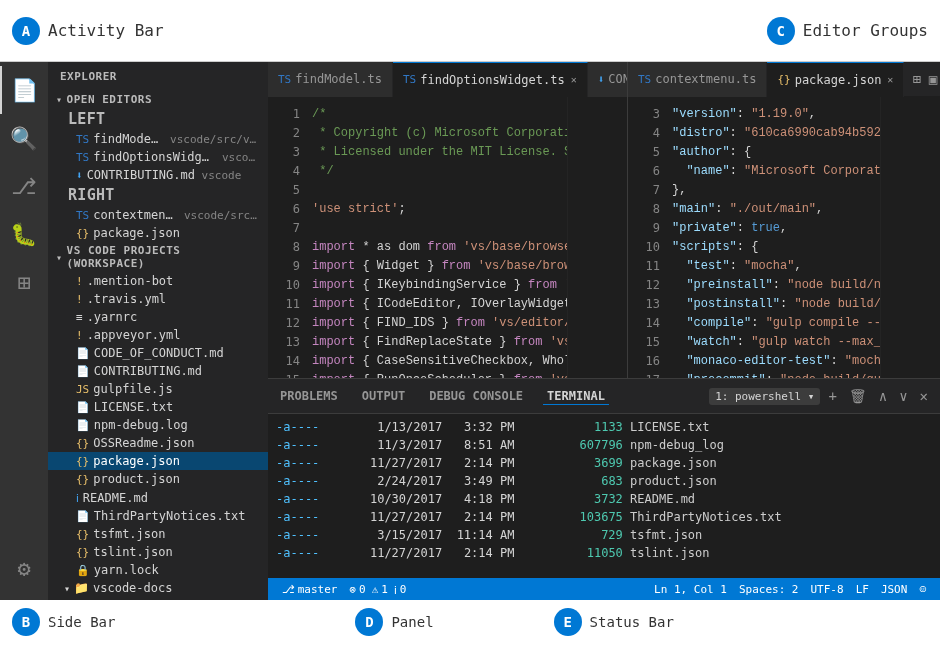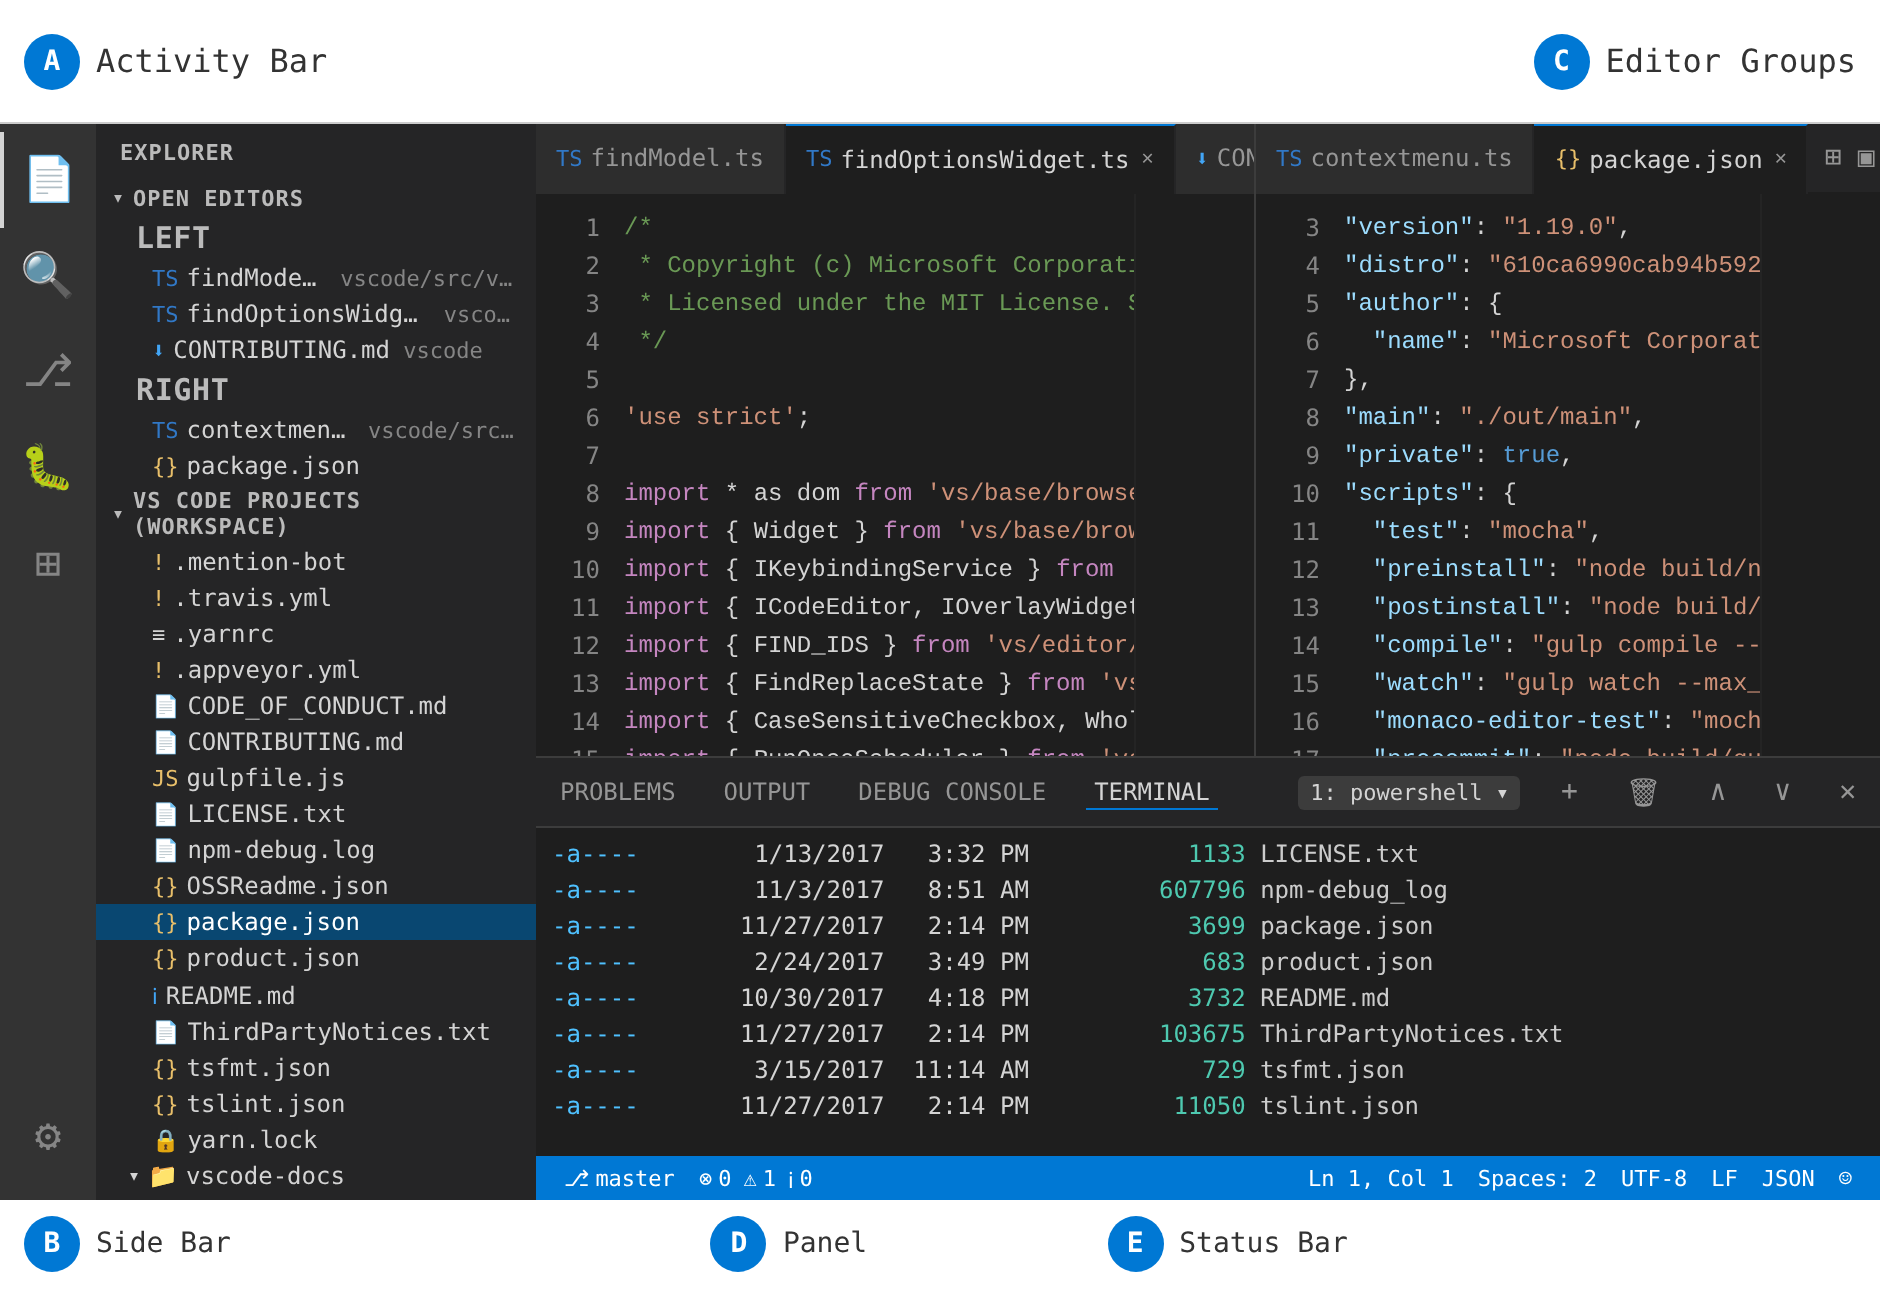--- a/index.html
+++ b/index.html
@@ -281,27 +281,28 @@
       gap: 16px;
     }
     .panel-tab {
       font-size: 12px;
       color: #969696;
       cursor: pointer;
       padding: 0 4px;
       height: 18px;
       display: flex;
       align-items: center;
+      font-weight: bold;
     }
     .panel-tab.active { color: #d4d4d4; border-bottom: 1px solid #0078d4; }
     .panel-tab-spacer { flex: 1; }
     .panel-controls {
       display: flex;
       align-items: center;
-      gap: 16px;
+      gap: 4px;
       color: #969696;
     }
     .panel-control-btn {
       padding: 2px 6px;
       cursor: pointer;
       font-size: 11px;
       background: #3c3c3c;
       border-radius: 3px;
       color: #d4d4d4;
     }

